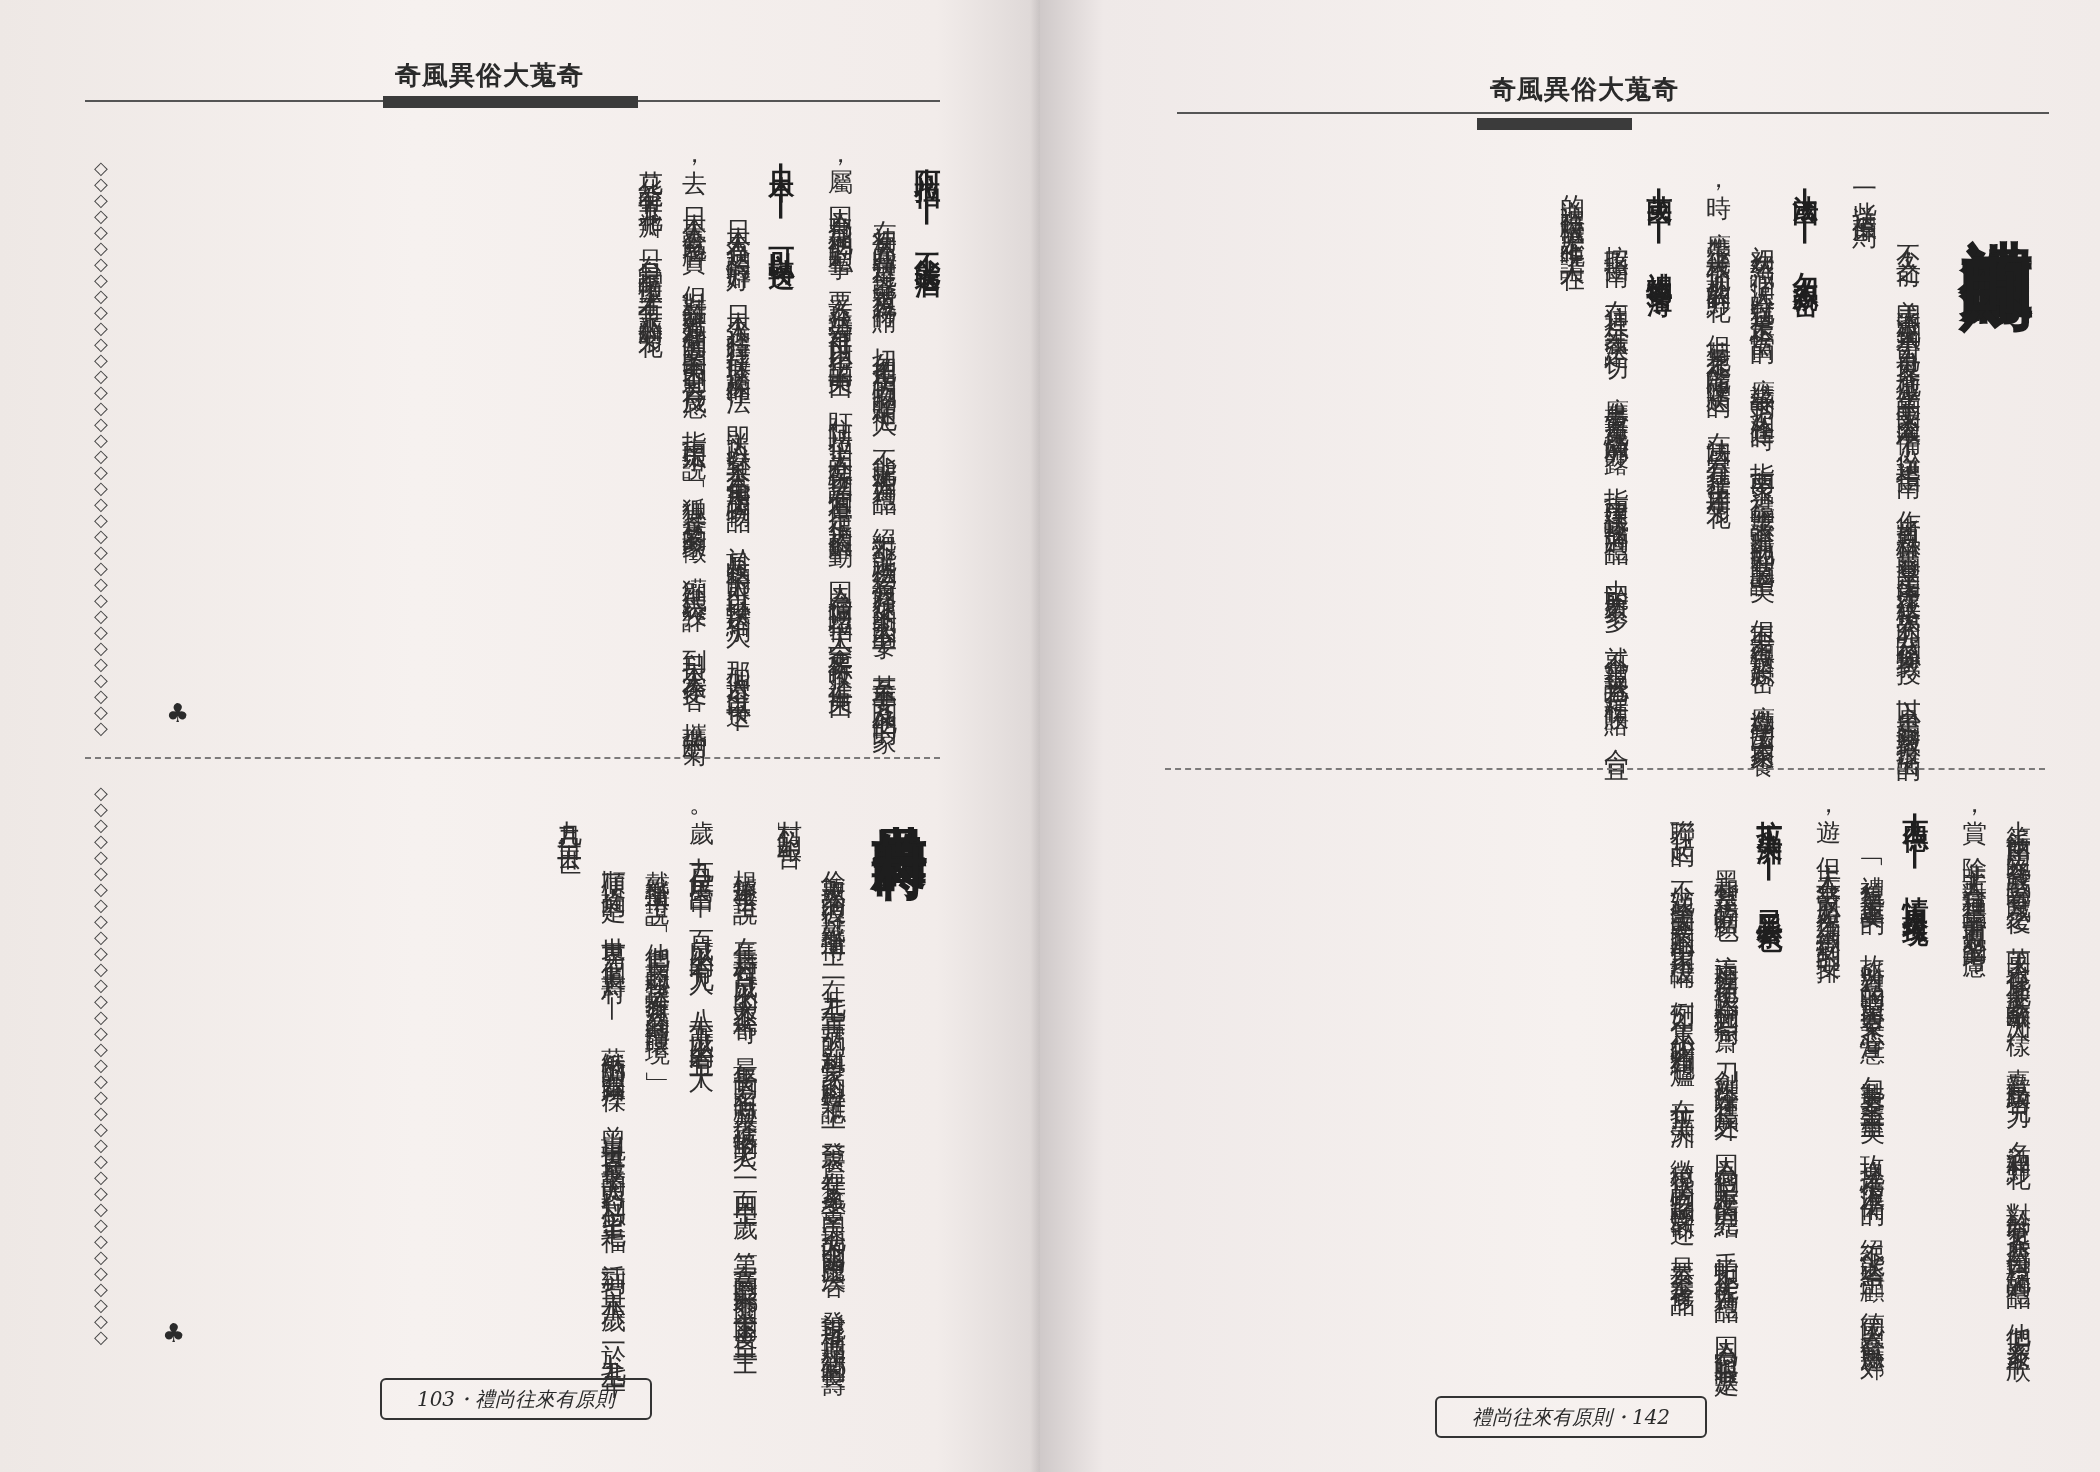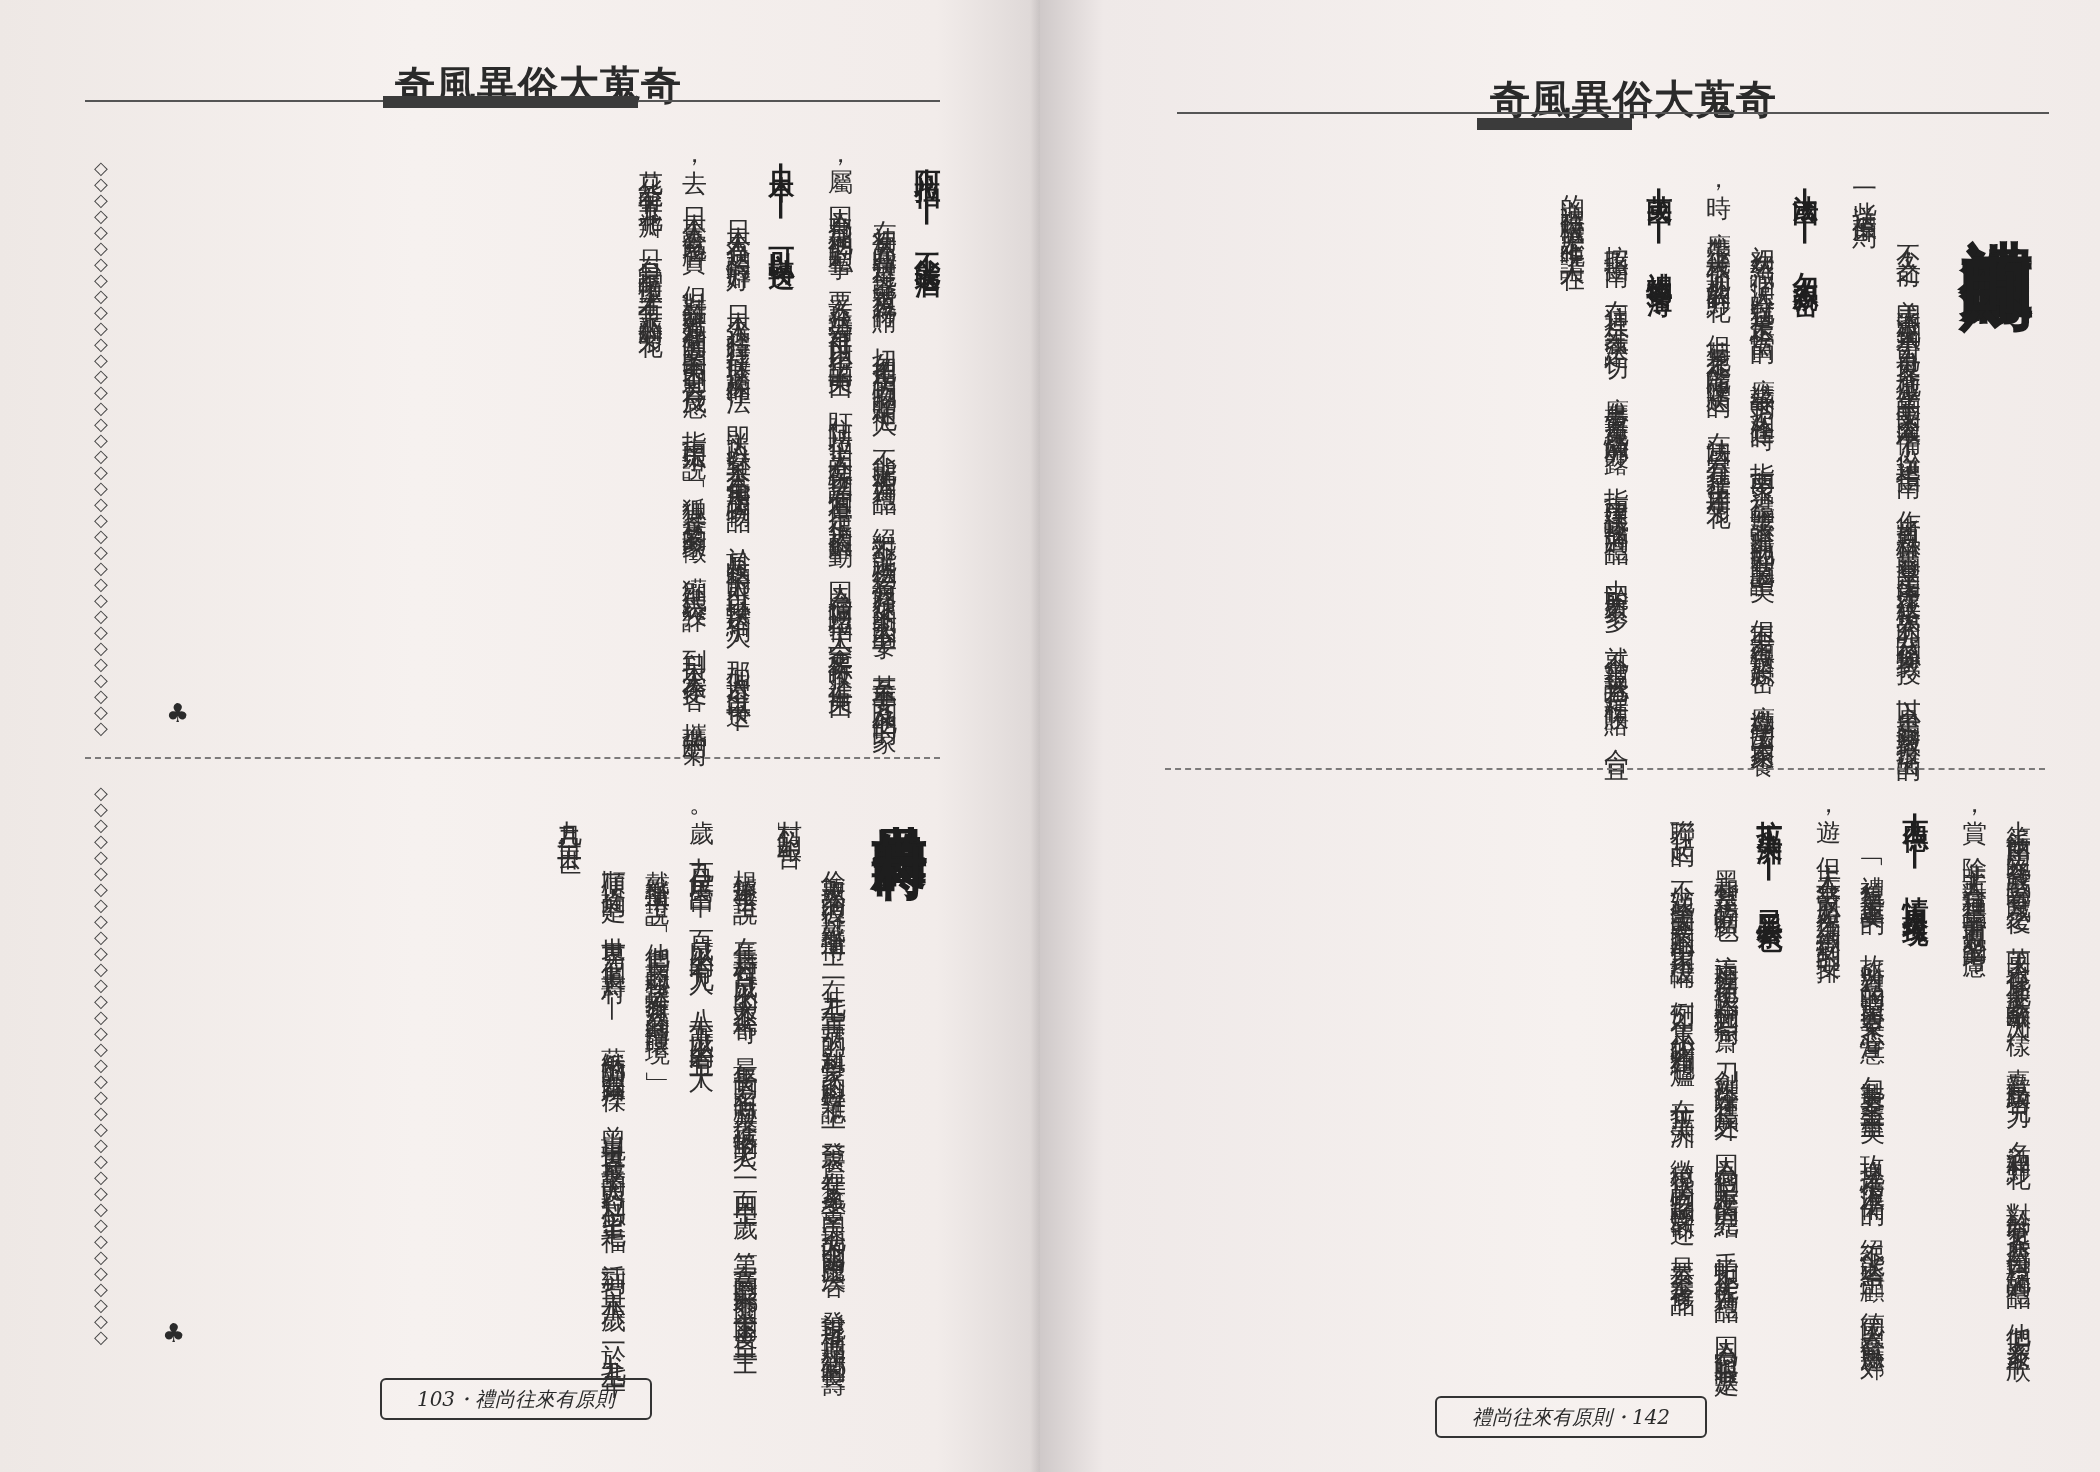--- a/index.html
+++ b/index.html
@@ -19,21 +19,21 @@
   .page.right { left: 1040px; width: 1060px; background: linear-gradient(90deg, #cfc9c9 0%, #efe9e8 6%, #f6f1ef 50%, #f1ebe9 100%); }
   .gutter {
     position: absolute; left: 1030px; top: 0; width: 40px; height: 1472px;
     background: linear-gradient(90deg, rgba(0,0,0,0) 0%, rgba(120,115,118,0.35) 45%, rgba(255,255,255,0.6) 55%, rgba(0,0,0,0) 100%);
   }
   .topbar { position: absolute; top: 0; left: 0; right: 0; height: 6px; background: #6b4b43; }
 
   
   .run-header { position: absolute; }
   .run-header .title {
-    position: absolute; font-weight: bold; font-size: 40px; letter-spacing: 1px;
+    position: absolute; font-weight: bold; font-size: 26px; letter-spacing: 1px;
     color: #2a2a2a; white-space: nowrap;
   }
   .run-header .rule { position: absolute; height: 2px; background: #555; }
   .run-header .bar { position: absolute; height: 12px; background: #3b3b3b; }
 
   
   .vblock {
     position: absolute;
     writing-mode: vertical-rl;
     font-size: 25px;

